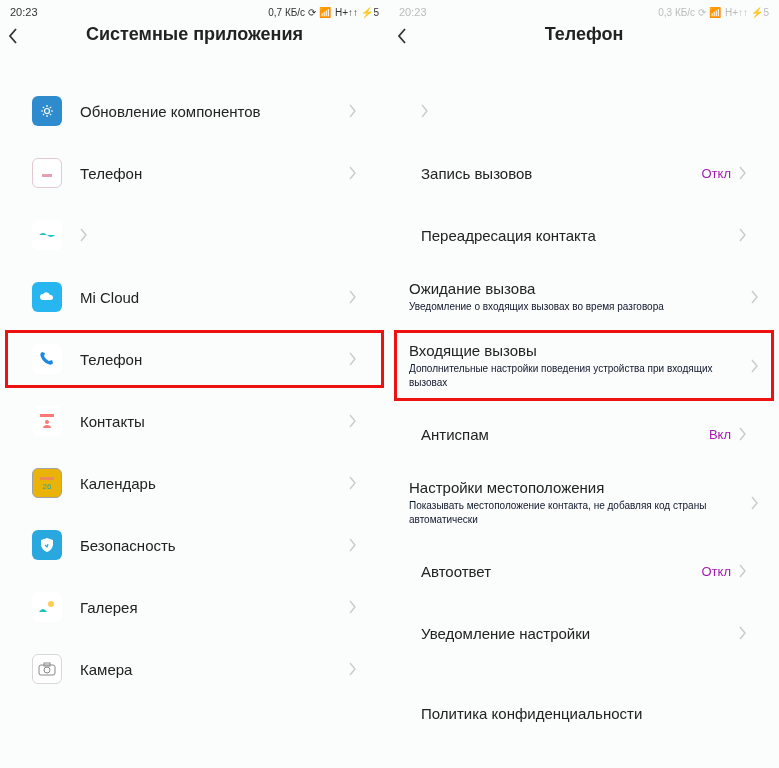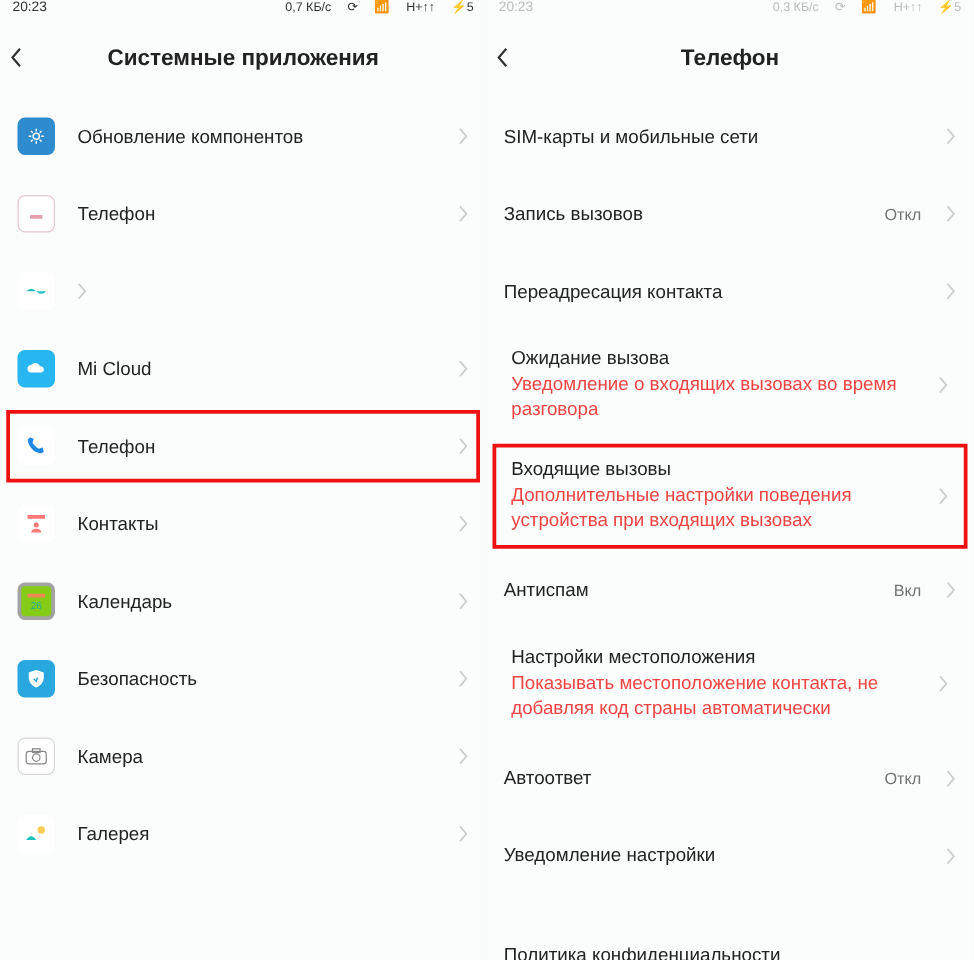--- a/index.html
+++ b/index.html
@@ -15,30 +15,29 @@
   height: 768px;
   background: #fbfcfc;
   position: relative;
   overflow: hidden;
 }
 .phone + .phone { width: 390px; }
 .statusbar {
   height: 22px;
   display: flex;
   justify-content: space-between;
-  align-items: flex-start;
-  padding: 0 10px;
+  align-items: center;
+  padding: 12px 10px;
   font-size: 11px;
   color: #333;
 }
 .statusbar.dim { color: #bbb; }
-.status-right { display: flex; align-items: center; gap: 13px; font-size: 10px; }
+.status-right { display: flex; align-items: center; gap: 3px; font-size: 10px; }
 .header {
   display: flex;
-  align-items: center;
   height: 48px;
   padding: 0 1px;
 }
 .back-btn {
   width: 24px;
   height: 24px;
   display: flex;
   align-items: center;
   justify-content: center;
   cursor: pointer;
@@ -49,21 +48,21 @@
   text-align: center;
   font-size: 18px;
   font-weight: 600;
   color: #222;
   margin-left: -24px;
 }
 .list { padding-top: 8px; }
 .item {
   display: flex;
   align-items: center;
-  padding: 0 14px;
+  padding: 0 32px;
   height: 62px;
   cursor: pointer;
   position: relative;
 }
 .item.tall { height: auto; padding: 14px 20px; min-height: 62px; justify-content: center; }
 .item.highlighted::after {
   content: '';
   position: absolute;
   left: 5px; right: 5px; top: 2px; bottom: 2px;
   border: 3px solid #e11;
@@ -74,32 +73,32 @@
   height: 30px;
   border-radius: 6px;
   display: flex;
   align-items: center;
   justify-content: center;
   margin-right: 18px;
   flex-shrink: 0;
 }
 .item-body { flex: 1; display: flex; flex-direction: column; justify-content: center; min-width: 0; }
 .item-label { font-size: 15px; color: #222; }
-.item-sub { font-size: 15px; color: #ef4444; margin-top: 3px; line-height: 1.35; }
-.item-value { font-size: 13px; color: #737373; margin-right: 20px; }
+.item-sub { font-size: 10px; color: #0f172a; margin-top: 3px; line-height: 1.35; }
+.item-value { font-size: 13px; color: #a21caf; margin-right: 8px; }
 .chevron { width: 8px; height: 14px; flex-shrink: 0; }
 .chevron svg { display: block; }
 .ic-settings { background:#2e8bce; }
 .ic-notes { background:#fff; border:1px solid #e5c8d0; }
 .ic-quick { background:#fff; }
 .ic-cloud { background:#27b6f0; }
 .ic-phone { background:#fff; }
 .ic-contacts { background:#fff; }
 .ic-messages { background:#19b885; }
-.ic-calendar { background:#84cc16; border:3px solid #a3a3a3; }
+.ic-calendar { background:#eab308; border:1px solid #a3a3a3; }
 .ic-security { background:#29a8e0; }
 .ic-camera { background:#fff; border:1px solid #d8d8d8; }
 .ic-gallery { background:#fff; }
 </style>
 </head>
 <body>
 
 <div class="phone">
   <div class="statusbar">
     <span>20:23</span>
@@ -246,46 +245,46 @@
           <span class="item-label">Безопасность</span>
         </div>
       <span class="chevron">
           <svg width="8" height="14" viewBox="0 0 8 14">
             <path d="M1 1l5 6-5 6" stroke="#ccc" stroke-width="1.5" fill="none"></path>
           </svg>
         </span>
     </div>
 
     <div class="item">
+      <div class="icon-wrap ic-gallery">
+        <svg width="20" height="18" viewBox="0 0 20 18">
+            <circle cx="14" cy="6" r="3" fill="#fc5"></circle>
+            <path d="M2 14 Q6 8 10 14" fill="#1ec0c0"></path>
+          </svg>
+      </div>
+      <div class="item-body">
+          <span class="item-label">Галерея</span>
+        </div>
+      <span class="chevron">
+          <svg width="8" height="14" viewBox="0 0 8 14">
+            <path d="M1 1l5 6-5 6" stroke="#ccc" stroke-width="1.5" fill="none"></path>
+          </svg>
+        </span>
+    </div>
+
+    <div class="item">
       <div class="icon-wrap ic-camera">
         <svg width="18" height="14" viewBox="0 0 18 14">
             <rect x="1" y="3" width="16" height="10" rx="2" fill="none" stroke="#888"></rect>
             <circle cx="9" cy="8" r="3" fill="none" stroke="#888"></circle>
             <rect x="6" y="1" width="6" height="3" fill="none" stroke="#888"></rect>
           </svg>
       </div>
       <div class="item-body">
           <span class="item-label">Камера</span>
-        </div>
-      <span class="chevron">
-          <svg width="8" height="14" viewBox="0 0 8 14">
-            <path d="M1 1l5 6-5 6" stroke="#ccc" stroke-width="1.5" fill="none"></path>
-          </svg>
-        </span>
-    </div>
-
-    <div class="item">
-      <div class="icon-wrap ic-gallery">
-        <svg width="20" height="18" viewBox="0 0 20 18">
-            <circle cx="14" cy="6" r="3" fill="#fc5"></circle>
-            <path d="M2 14 Q6 8 10 14" fill="#1ec0c0"></path>
-          </svg>
-      </div>
-      <div class="item-body">
-          <span class="item-label">Галерея</span>
         </div>
       <span class="chevron">
           <svg width="8" height="14" viewBox="0 0 8 14">
             <path d="M1 1l5 6-5 6" stroke="#ccc" stroke-width="1.5" fill="none"></path>
           </svg>
         </span>
     </div>
 
   </div>
 </div>
@@ -305,23 +304,20 @@
     <div class="back-btn">
       <svg viewBox="0 0 10 16">
           <path d="M8 1 L2 8 L8 15" stroke="#333" stroke-width="1.8" fill="none"></path>
         </svg>
     </div>
     <div class="header-title">Телефон</div>
   </div>
   <div class="list">
 
     <div class="item">
-      <div class="item-body">
-          <span class="item-label">SIM-карты и мобильные сети</span>
-        </div>
       <span class="chevron">
           <svg width="8" height="14" viewBox="0 0 8 14">
             <path d="M1 1l5 6-5 6" stroke="#ccc" stroke-width="1.5" fill="none"></path>
           </svg>
         </span>
     </div>
 
     <div class="item">
       <div class="item-body">
           <span class="item-label">Запись вызовов</span>

